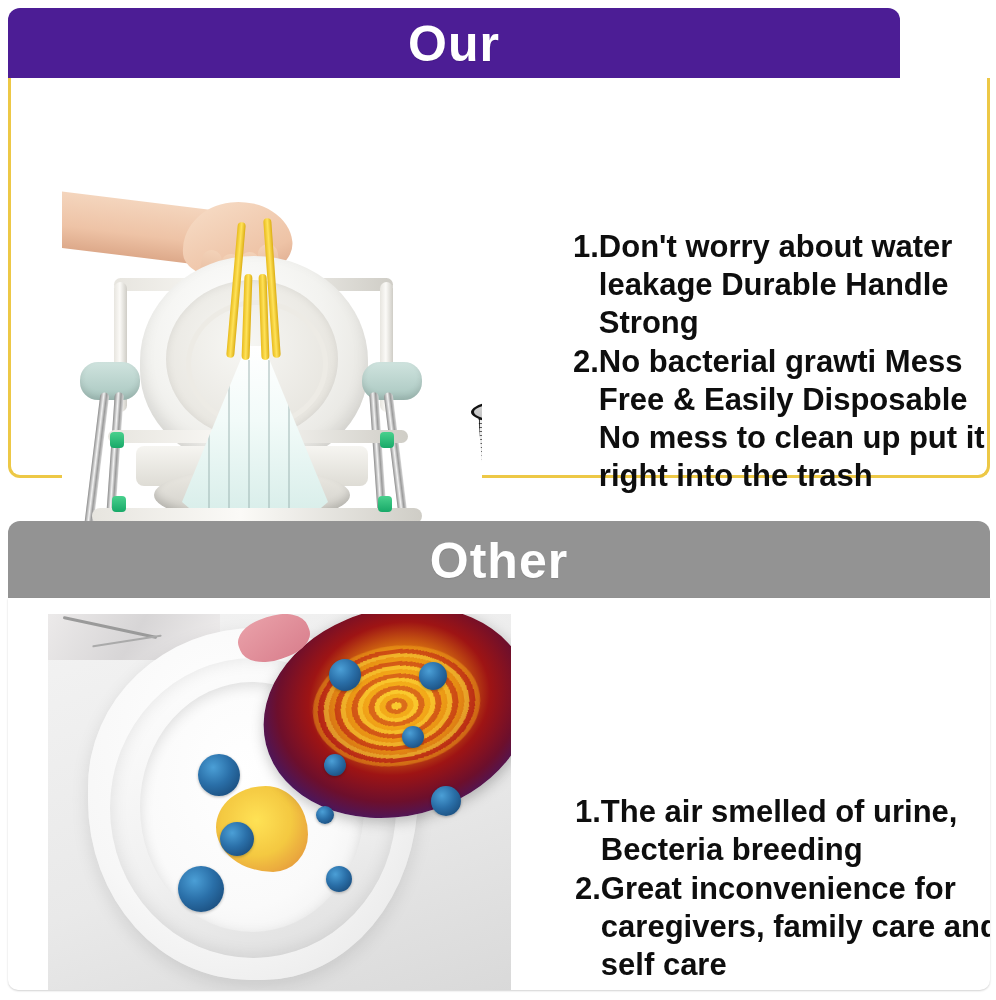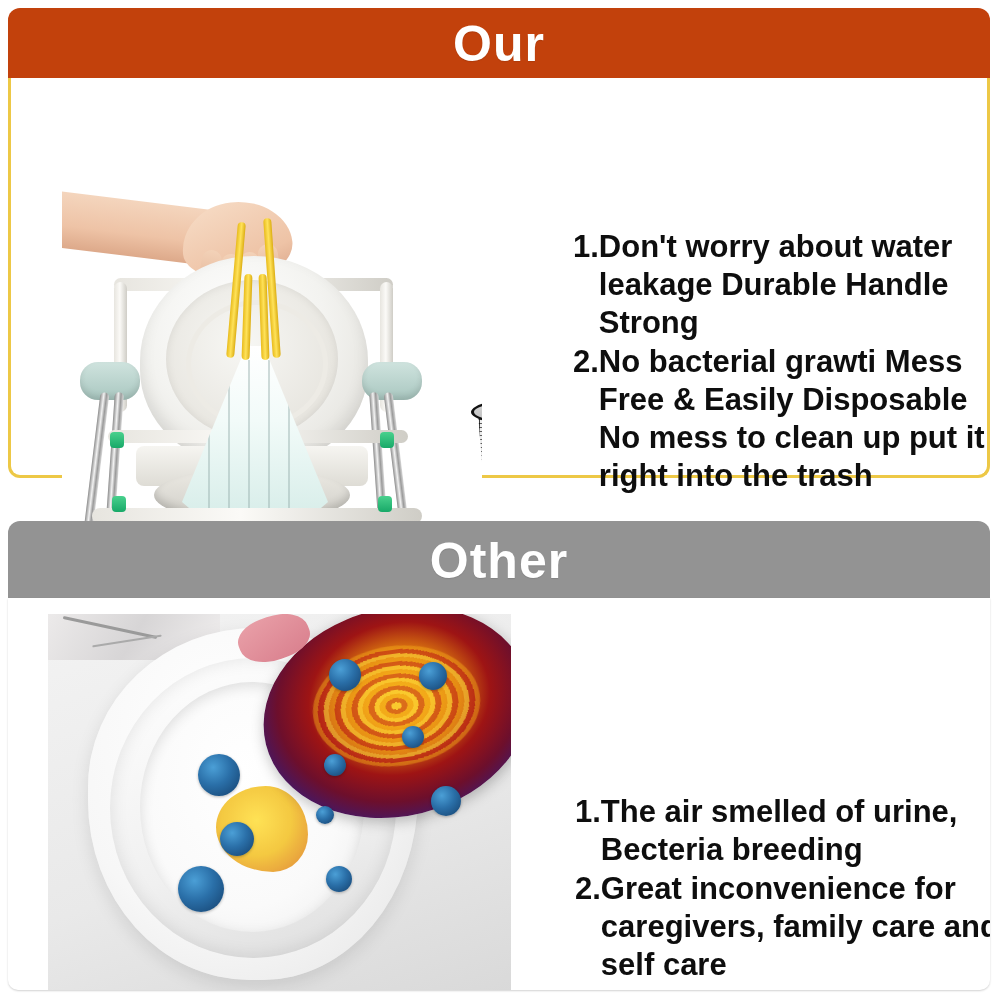--- a/index.html
+++ b/index.html
@@ -16,22 +16,22 @@
 
   .band{
     position:absolute;
     display:flex;align-items:center;justify-content:center;
     color:#ffffff;
     font-weight:bold;
     letter-spacing:1px;
     text-shadow:0 1px 1px rgba(0,0,0,.10);
   }
   #our-band{
-    left:8px;top:8px;width:982px;height:72px;
-    background:#c2410c;
+    left:8px;top:8px;width:892px;height:72px;
+    background:#4c1d95;
     border-radius:12px 12px 0 0;
     font-size:50px;
   }
   #our-frame{
     position:absolute;left:8px;top:78px;width:982px;height:400px;
     box-sizing:border-box;
     border:3px solid #edc846;
     border-top:none;
     border-radius:0 0 12px 12px;
     background:#ffffff;

